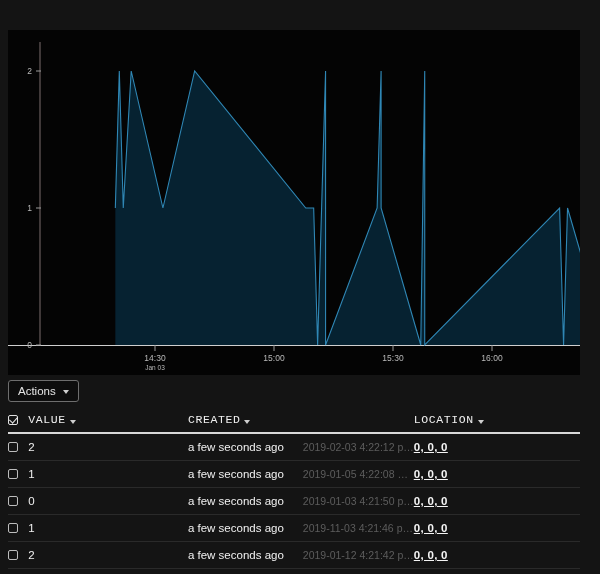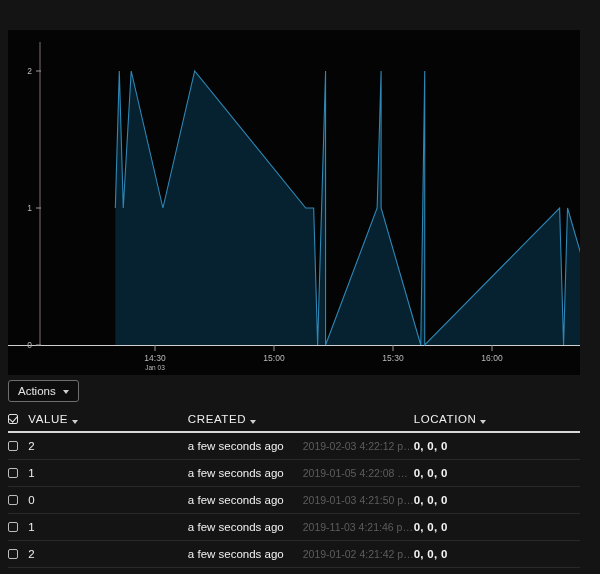--- a/index.html
+++ b/index.html
@@ -91,21 +91,21 @@
     padding: 7px 0;
     border-bottom: 1px solid #2a2a2a;
     white-space: nowrap;
     vertical-align: middle;
     color: #e6e6e6;
   }
   .col-check { width: 22px; }
   .col-value { width: 178px; }
   .col-created { width: 190px; }
   .col-location { width: 182px; margin-top: 24px; }
-  .hdr-label { display: inline-block; margin-right: 4px; }
+  .hdr-label { display: inline-block; margin-right: 4px; font-family: Liberation Mono, monospace; }
   .chk {
     display: inline-block;
     width: 10px;
     height: 10px;
     border: 1px solid #bdbdbd;
     border-radius: 2px;
     background: transparent;
     position: relative;
     top: 1px;
     cursor: pointer;
@@ -130,20 +130,21 @@
   }
   .rel-time { color: #f0f0f0; }
   .abs-time {
     color: #5d5d5d;
     font-size: 10.5px;
   }
   .loc-val {
     font-weight: bold;
     color: #f4f4f4;
     letter-spacing: 0.3px;
+    text-decoration: underline;
   }
   .val-num { color: #f0f0f0; }
   .axis-text {
     font-family: "Liberation Sans", sans-serif;
     fill: #b9b9b9;
   }
 </style>
 </head>
 <body>
 
@@ -249,21 +250,21 @@
             </div>
           </td>
           <td class="col-location"><span class="loc-val">0, 0, 0</span></td>
         </tr>
         <tr>
           <td class="col-check"><span class="chk"></span></td>
           <td class="col-value"><span class="val-num">2</span></td>
           <td class="col-created">
             <div class="created-cell">
               <span class="rel-time">a few seconds ago</span>
-              <span class="abs-time">2019-01-02 4:21:42 p…</span>
+              <span class="abs-time">2019-01-12 4:21:42 p…</span>
             </div>
           </td>
           <td class="col-location"><span class="loc-val">0, 0, 0</span></td>
         </tr>
       </tbody>
   </table>
 
 </div>
 
 </body></html>

